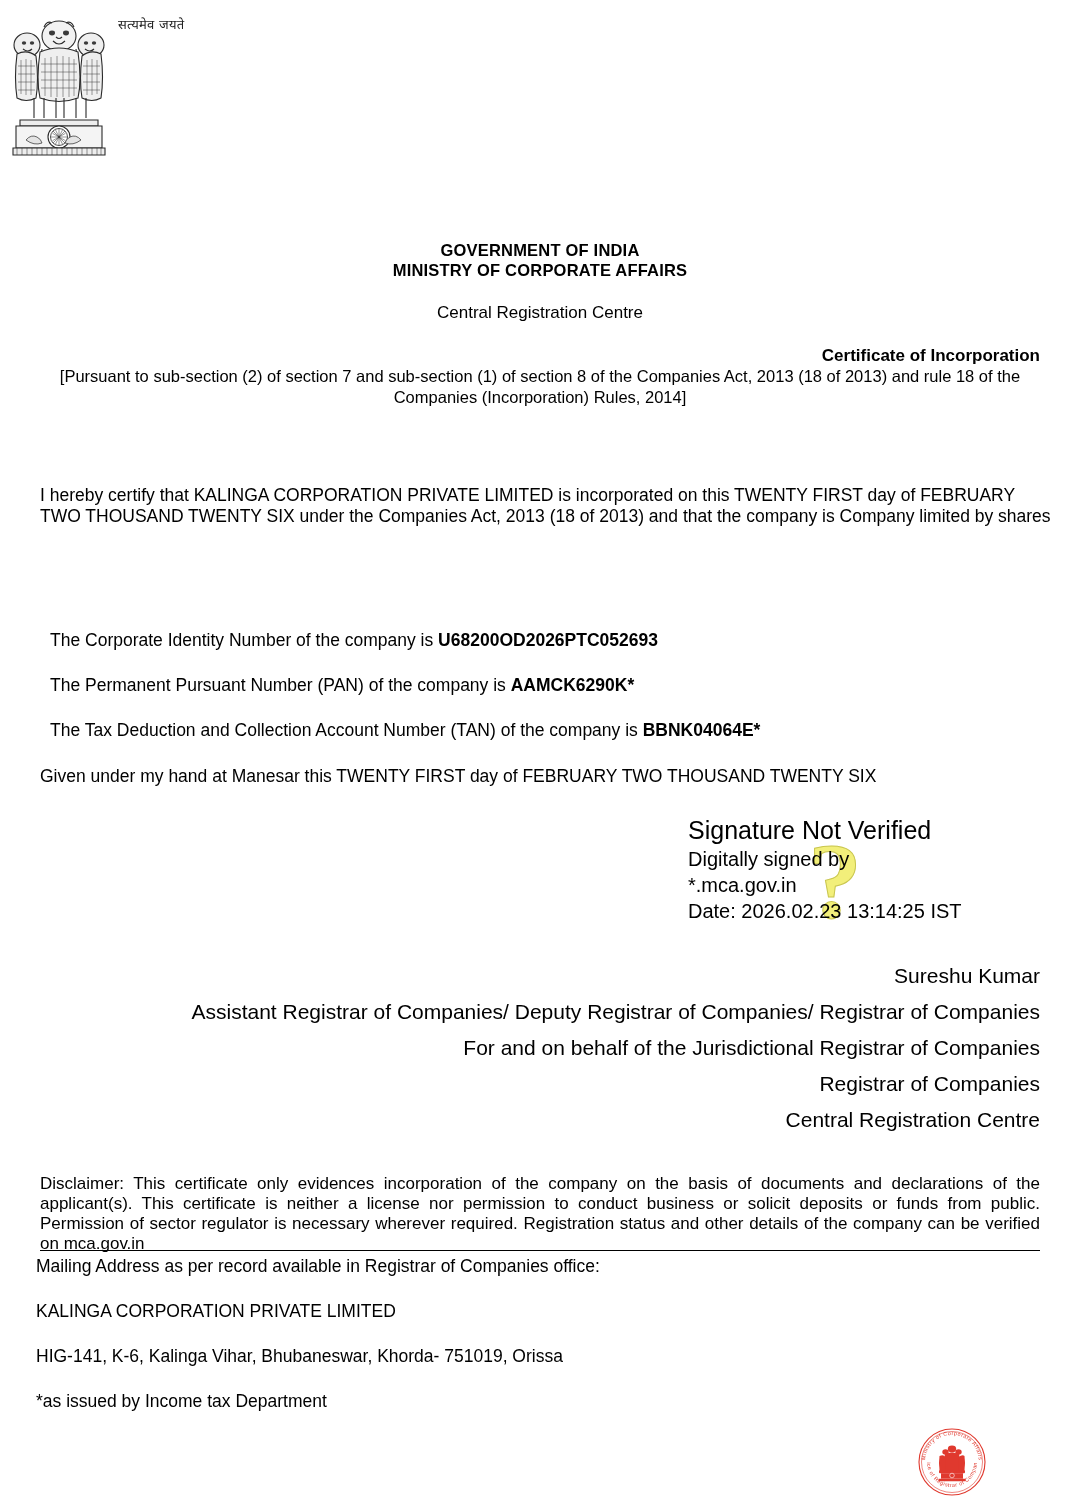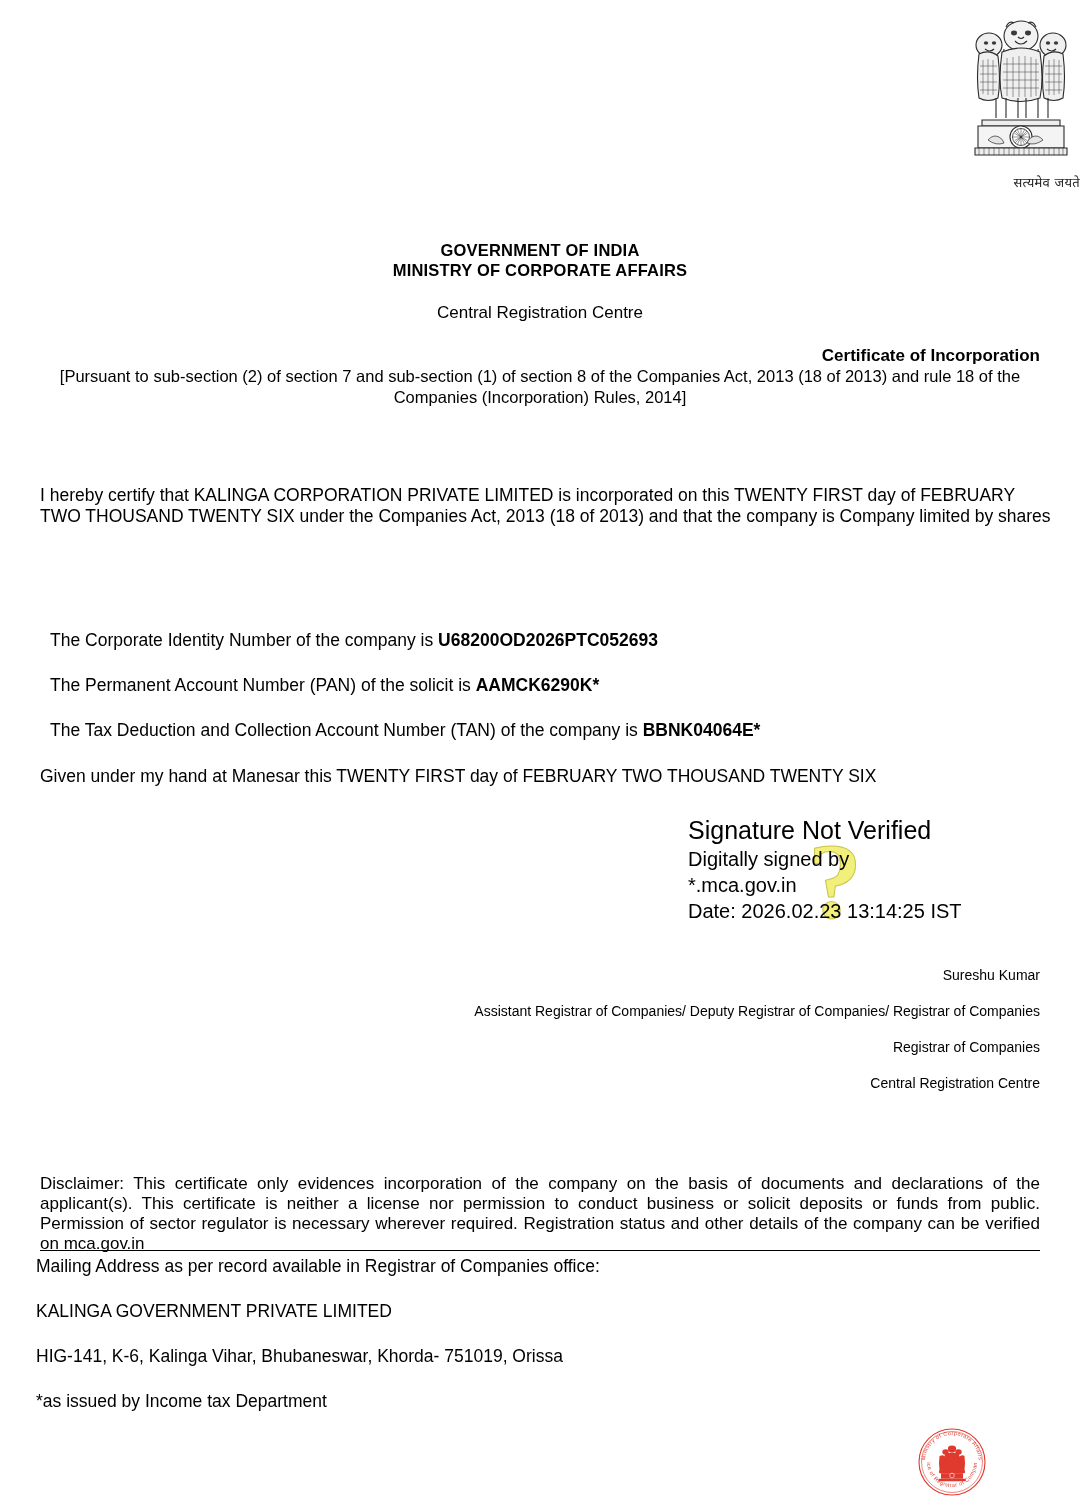--- a/index.html
+++ b/index.html
@@ -24,22 +24,22 @@
     padding: 0 40px;
   }
 
   
   .emblem-wrap {
     position: absolute;
     left: 0;
     right: 0;
     top: 14px;
     display: flex;
-    flex-direction: column;
-    align-items: flex-end;
+    flex-direction: row;
+    align-items: flex-start;
   }
   .emblem-svg { display: block; }
   .emblem-motto {
     font-family: "DejaVu Sans", sans-serif;
     font-size: 13px;
     color: #222;
     margin-top: 1px;
     letter-spacing: .3px;
   }
 
@@ -137,21 +137,21 @@
 
   
   .signatory {
     position: absolute;
     left: 40px;
     right: 40px;
     top: 965px;
     text-align: right;
   }
   .signatory div {
-    font-size: 14px;
+    font-size: 21px;
     line-height: 21px;
     margin-bottom: 15px;
   }
   .signatory div:last-child { margin-bottom: 0; }
 
   
   .disclaimer {
     position: absolute;
     left: 40px;
     right: 40px;
@@ -261,47 +261,48 @@
     <div class="hdr-gov">MINISTRY OF CORPORATE AFFAIRS</div>
     <div class="hdr-crc">Central Registration Centre</div>
     <div class="hdr-coi">Certificate of Incorporation</div>
     <div class="hdr-pursuant">[Pursuant to sub-section (2) of section 7 and sub-section (1) of section 8 of the Companies Act, 2013 (18 of 2013) and rule 18 of the Companies (Incorporation) Rules, 2014]</div>
   </div>
 
   <div class="body-blk certify">I hereby certify that KALINGA CORPORATION PRIVATE LIMITED is incorporated on this  TWENTY FIRST day of FEBRUARY  TWO THOUSAND TWENTY SIX under the Companies Act, 2013 (18 of 2013) and that the company is Company limited by shares</div>
 
   <div class="body-blk ids">
     <div class="id-line"><span>The Corporate Identity Number of the company is </span><b>U68200OD2026PTC052693</b></div>
-    <div class="id-line"><span>The Permanent Account Number (PAN) of the solicit is </span><b>AAMCK6290K*</b></div>
+    <div class="id-line"><span>The Permanent Pursuant Number (PAN) of the company is </span><b>AAMCK6290K*</b></div>
     <div class="id-line"><span>The Tax Deduction and Collection Account Number (TAN) of the company is </span><b>BBNK04064E*</b></div>
   </div>
 
   <div class="body-blk given">Given under my hand at Manesar this  TWENTY FIRST day of FEBRUARY  TWO THOUSAND TWENTY SIX</div>
 
   <div class="sig">
     <div class="sig-qmark">?</div>
     <div class="sig-l1">Signature Not Verified</div>
     <div class="sig-rest">Digitally signed by</div>
     <div class="sig-rest">*.mca.gov.in</div>
     <div class="sig-rest">Date: 2026.02.23 13:14:25 IST</div>
   </div>
 
   <div class="signatory">
     <div>Sureshu  Kumar</div>
     <div>Assistant Registrar of Companies/ Deputy Registrar of Companies/ Registrar of Companies</div>
+    <div>For and on behalf of the Jurisdictional Registrar of Companies</div>
     <div>Registrar of Companies</div>
     <div>Central Registration Centre</div>
   </div>
 
   <div class="disclaimer">Disclaimer: This certificate only evidences incorporation of the company on the basis of documents and declarations of the applicant(s). This certificate is neither a license nor permission to conduct business or solicit deposits or funds from public. Permission of sector regulator is necessary wherever required. Registration status and other details of the company can be verified on mca.gov.in</div>
   <div class="rule"></div>
 
   <div class="mailing">
     <div>Mailing Address as per record available in Registrar of Companies office:</div>
-    <div>KALINGA GOVERNMENT PRIVATE LIMITED</div>
+    <div>KALINGA CORPORATION PRIVATE LIMITED</div>
     <div>HIG-141, K-6, Kalinga Vihar, Bhubaneswar, Khorda- 751019, Orissa</div>
     <div>*as issued by Income tax Department</div>
   </div>
 
   <div class="seal">
     <svg width="74" height="74" viewBox="0 0 74 74" xmlns="http://www.w3.org/2000/svg">
       <defs>
         <path id="arcTop" d="M 10,37 A 27,27 0 0 1 64,37"></path>
         <path id="arcBot" d="M 12,37 A 25,25 0 0 0 62,37"></path>
       </defs>

